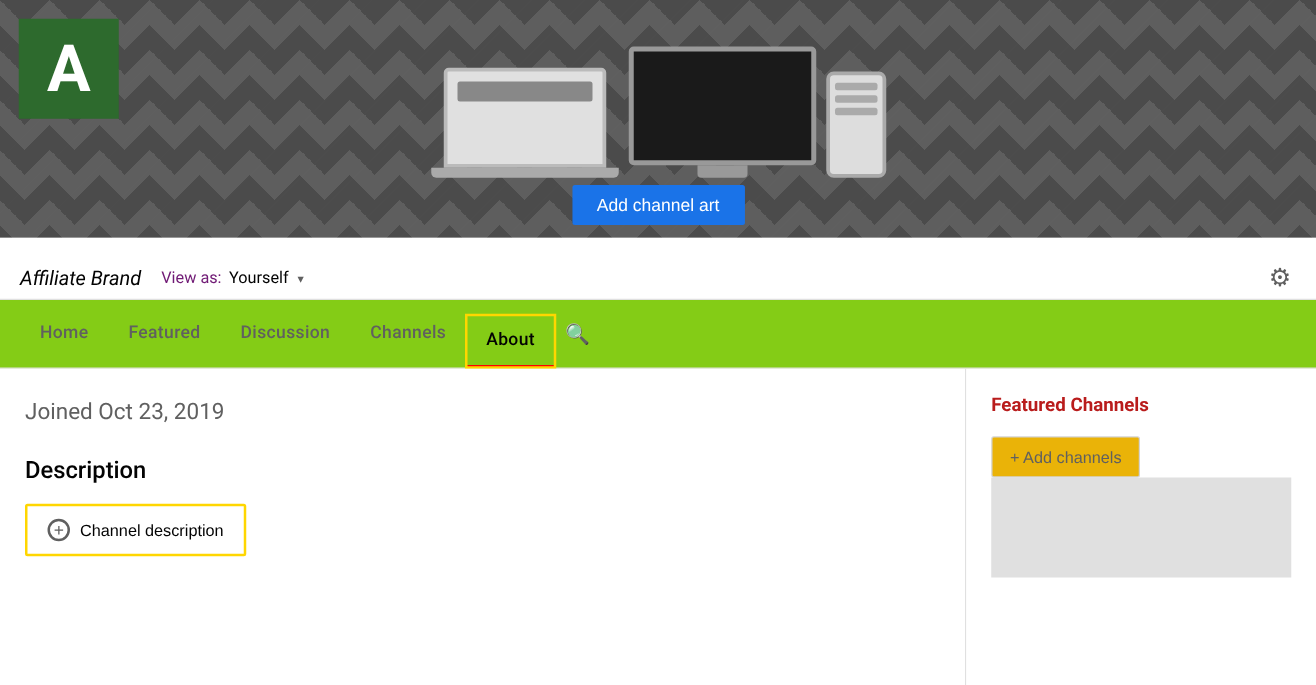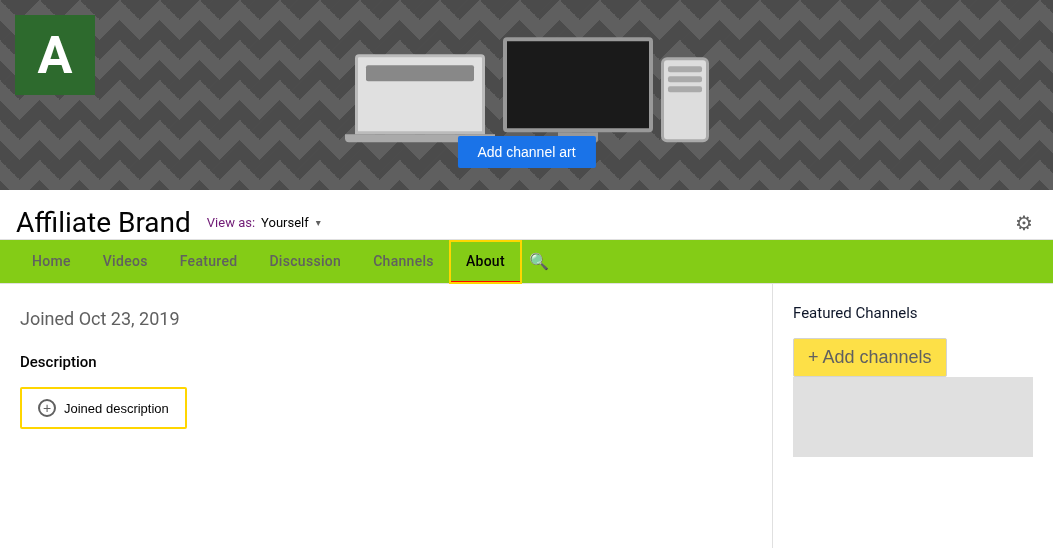--- a/index.html
+++ b/index.html
@@ -112,21 +112,21 @@
     }
     .phone-line {
       height: 6px;
       background: #aaa;
       border-radius: 2px;
       margin-bottom: 4px;
     }
 
     .add-channel-btn {
       position: absolute;
-      bottom: 22px;
+      bottom: 10px;
       left: 50%;
       transform: translateX(-50%);
       background: #1a73e8;
       color: white;
       border: none;
       padding: 8px 20px;
       font-size: 14px;
       border-radius: 2px;
       cursor: pointer;
       font-weight: 500;
@@ -161,23 +161,24 @@
       border-bottom: 1px solid #e0e0e0;
     }
 
     .channel-bar-left {
       display: flex;
       align-items: center;
       gap: 16px;
     }
 
     .channel-name {
-      font-size: 28px;
+      font-size: 16px;
       font-weight: 400;
       color: #030303;
+      font-style: italic;
     }
 
     .view-as {
       display: flex;
       align-items: center;
       gap: 6px;
       font-size: 13px;
       color: #606060;
     }
 
@@ -230,20 +231,21 @@
       display: inline-block;
       font-weight: 500;
       letter-spacing: 0.3px;
     }
 
     .nav-tab.active {
       color: #030303;
       border-bottom: 2px solid red;
       outline: 2px solid #ffd600;
       outline-offset: -1px;
+      margin-top: 12px;
     }
 
     .search-tab-icon {
       padding: 12px 8px;
       cursor: pointer;
       color: #606060;
       font-size: 16px;
     }
 
     
@@ -261,21 +263,21 @@
       max-width: 800px;
     }
 
     .joined-date {
       font-size: 18px;
       color: #606060;
       margin-bottom: 24px;
     }
 
     .description-label {
-      font-size: 15px;
+      font-size: 19px;
       font-weight: 500;
       color: #030303;
       margin-bottom: 16px;
     }
 
     .add-description-btn {
       display: flex;
       align-items: center;
       gap: 8px;
       border: 2px solid #ffd600;
@@ -302,30 +304,30 @@
 
     
     .sidebar {
       width: 280px;
       padding: 20px;
       background: white;
     }
 
     .featured-channels-title {
       font-size: 15px;
-      font-weight: 400;
-      color: #0f172a;
+      font-weight: 700;
+      color: #b91c1c;
       margin-bottom: 16px;
     }
 
     .add-channels-btn {
       border: 1px solid #d3d3d3;
-      background: #fde047;
+      background: #eab308;
       padding: 8px 14px;
-      font-size: 18px;
+      font-size: 13px;
       color: #606060;
       cursor: pointer;
       border-radius: 2px;
     }
 
     .sidebar-bottom {
       background: #e0e0e0;
       height: 80px;
       margin-top: 0;
     }
@@ -379,35 +381,34 @@
       </div>
     </div>
   </div>
   <button class="settings-icon-btn">
     <span>⚙</span>
   </button>
 </div>
 
 <div class="nav-tabs">
   <a class="nav-tab">Home</a>
-  <a class="nav-tab">Videos</a>
   <a class="nav-tab">Featured</a>
   <a class="nav-tab">Discussion</a>
   <a class="nav-tab">Channels</a>
   <a class="nav-tab active">About</a>
   <span class="search-tab-icon">🔍</span>
 </div>
 
 <div class="content-area">
   <div class="main-content">
     <p class="joined-date">Joined Oct 23, 2019</p>
     <p class="description-label">Description</p>
     <button class="add-description-btn">
       <div class="plus-circle-icon">+</div>
-      <span>Joined description</span>
+      <span>Channel description</span>
     </button>
   </div>
 
   <div class="sidebar">
     <h3 class="featured-channels-title">Featured Channels</h3>
     <button class="add-channels-btn">+ Add channels</button>
     <div class="sidebar-bottom"></div>
   </div>
 </div>
 

